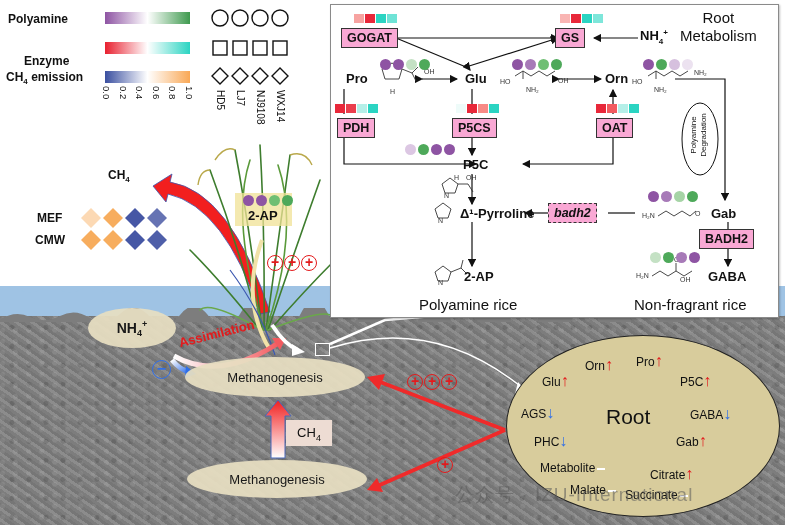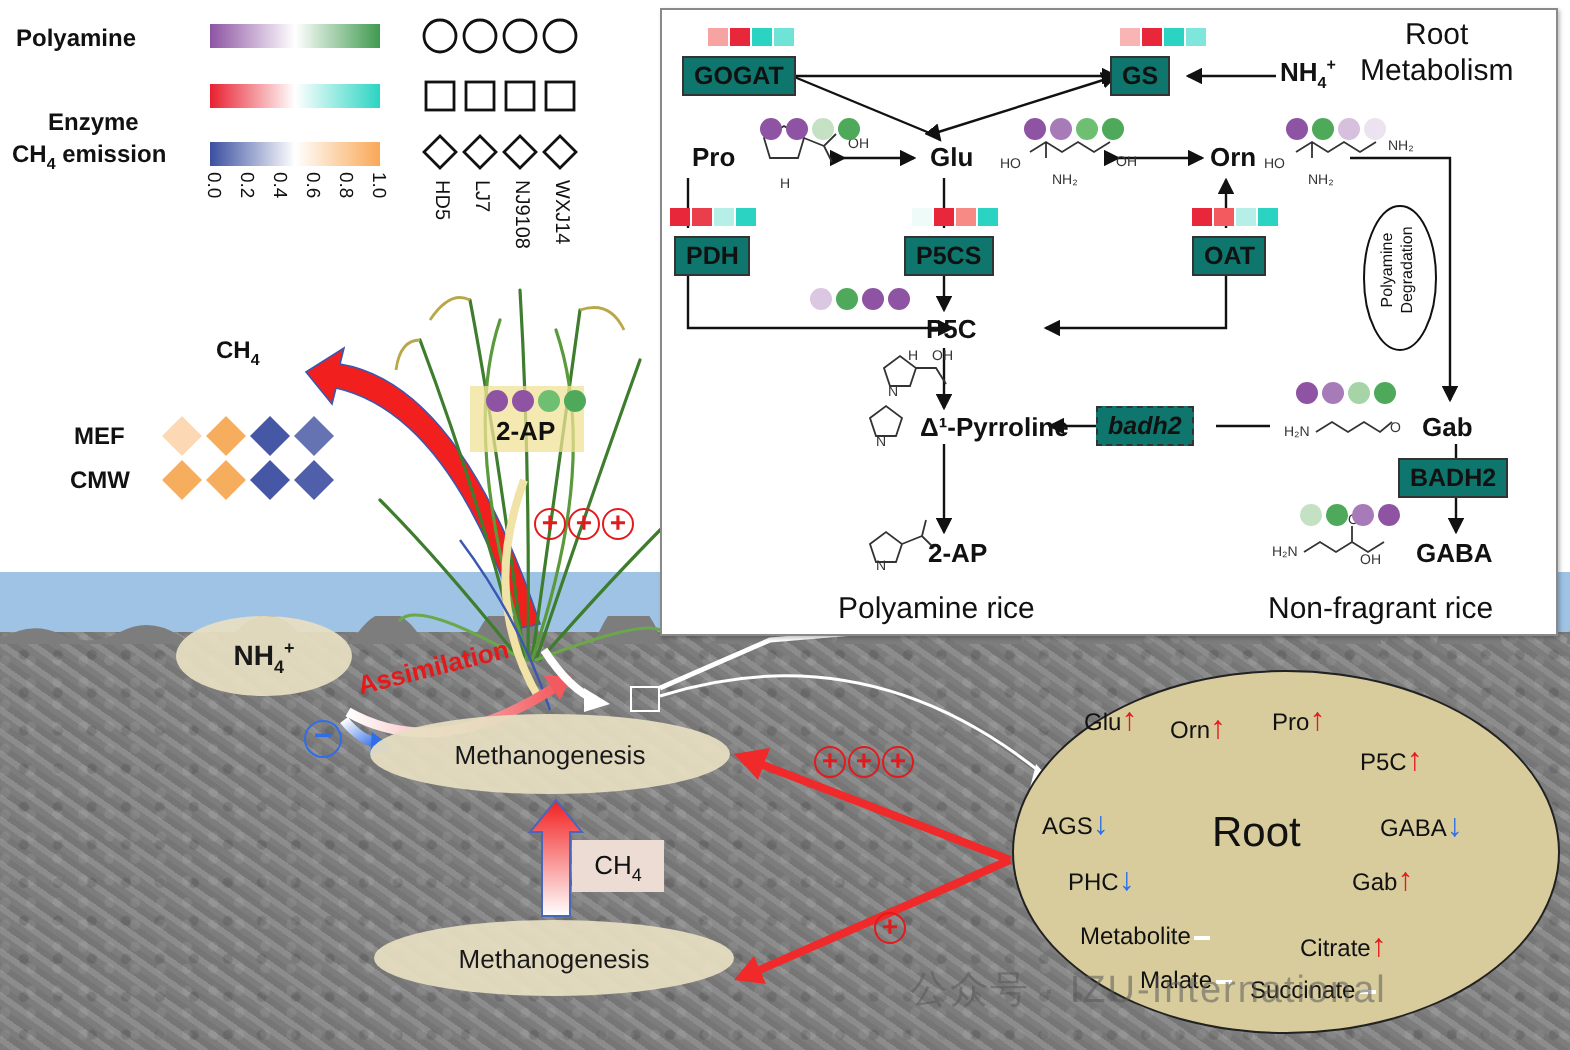--- a/index.html
+++ b/index.html
@@ -7,21 +7,21 @@
   .abs { position:absolute; }
   svg text { font-family:"Liberation Sans", sans-serif; }
   .water { position:absolute; left:0; top:286px; width:785px; height:50px; background:#9fc3e4; }
   .soil { position:absolute; left:0; top:316px; width:785px; height:209px;
     background:
       radial-gradient(circle at 20% 30%, rgba(255,255,255,0.08) 0 2px, transparent 3px),
       radial-gradient(circle at 70% 60%, rgba(0,0,0,0.12) 0 2px, transparent 3px),
       repeating-linear-gradient(35deg, #7d7d7d 0 3px, #8c8c8c 3px 6px, #767676 6px 9px);
     background-size: 13px 11px, 17px 19px, auto; }
   .panel { position:absolute; left:330px; top:4px; width:447px; height:312px; background:#fff; border:1.5px solid #8a8a8a; box-shadow:1px 1px 2px rgba(0,0,0,0.25); }
-  .box { position:absolute; border:1.3px solid #333; background:#0f766e; font-size:12.5px; font-weight:bold; text-align:center; line-height:18px; padding:0 5px; color:#111; }
+  .box { position:absolute; border:1.3px solid #333; background:#f9a8d4; font-size:12.5px; font-weight:bold; text-align:center; line-height:18px; padding:0 5px; color:#111; }
   .box.dash { border-style:dashed; font-style:italic; font-weight:bold; }
   .node { position:absolute; font-size:13px; font-weight:bold; color:#111; white-space:nowrap; }
   .heat { position:absolute; display:flex; gap:1px; }
   .heat span { width:10px; height:9px; display:block; }
   .dots { position:absolute; display:flex; gap:2px; }
   .dots span { width:11px; height:11px; border-radius:50%; display:block; }
   .ell { position:absolute; border-radius:50%; background:#e8dfc2; opacity:0.93; display:flex; align-items:center; justify-content:center; font-size:13px; color:#111; }
   .legend-lbl { position:absolute; font-size:12px; font-weight:bold; color:#111; }
   .grad { position:absolute; left:105px; width:85px; height:12px; }
   .tick { position:absolute; font-size:9.5px; color:#111; writing-mode:vertical-rl; transform:rotate(0deg); }
@@ -210,21 +210,21 @@
 <div class="abs" style="left:407px;top:372px">
   <span class="plus">+</span><span class="plus">+</span><span class="plus">+</span>
 </div>
 <div class="abs" style="left:437px;top:455px"><span class="plus">+</span></div>
 
 <div class="abs" style="left:506px;top:335px;width:272px;height:180px;border-radius:50%;background:#d8cc9c;border:1.2px solid #222"></div>
 <div class="abs" style="left:606px;top:405px;font-size:21px;text-align:center;line-height:24px">
   <div>Root</div>
 </div>
 <div id="exudate-items">
-    <div class="exu" style="left: 542px; top: 352px; text-align: right;"><span>Glu</span><span class="up">↑</span></div>
+    <div class="exu" style="left: 542px; top: 372px; text-align: right;"><span>Glu</span><span class="up">↑</span></div>
     <div class="exu" style="left: 585px; top: 356px;"><span>Orn</span><span class="up">↑</span></div>
     <div class="exu" style="left: 636px; top: 352px;"><span>Pro</span><span class="up">↑</span></div>
     <div class="exu" style="left: 680px; top: 372px;"><span>P5C</span><span class="up">↑</span></div>
     <div class="exu" style="left: 521px; top: 404px;"><span>AGS</span><span class="down">↓</span></div>
     <div class="exu" style="left: 690px; top: 405px;"><span>GABA</span><span class="down">↓</span></div>
     <div class="exu" style="left: 534px; top: 432px;"><span>PHC</span><span class="down">↓</span></div>
     <div class="exu" style="left: 676px; top: 432px;"><span>Gab</span><span class="up">↑</span></div>
     <div class="exu" style="left: 540px; top: 461px;"><span>Metabolite</span><span class="dash-mark"></span></div>
     <div class="exu" style="left: 650px; top: 465px;"><span>Citrate</span><span class="up">↑</span></div>
     <div class="exu" style="left: 570px; top: 483px;"><span>Malate</span><span class="dash-mark"></span></div>

